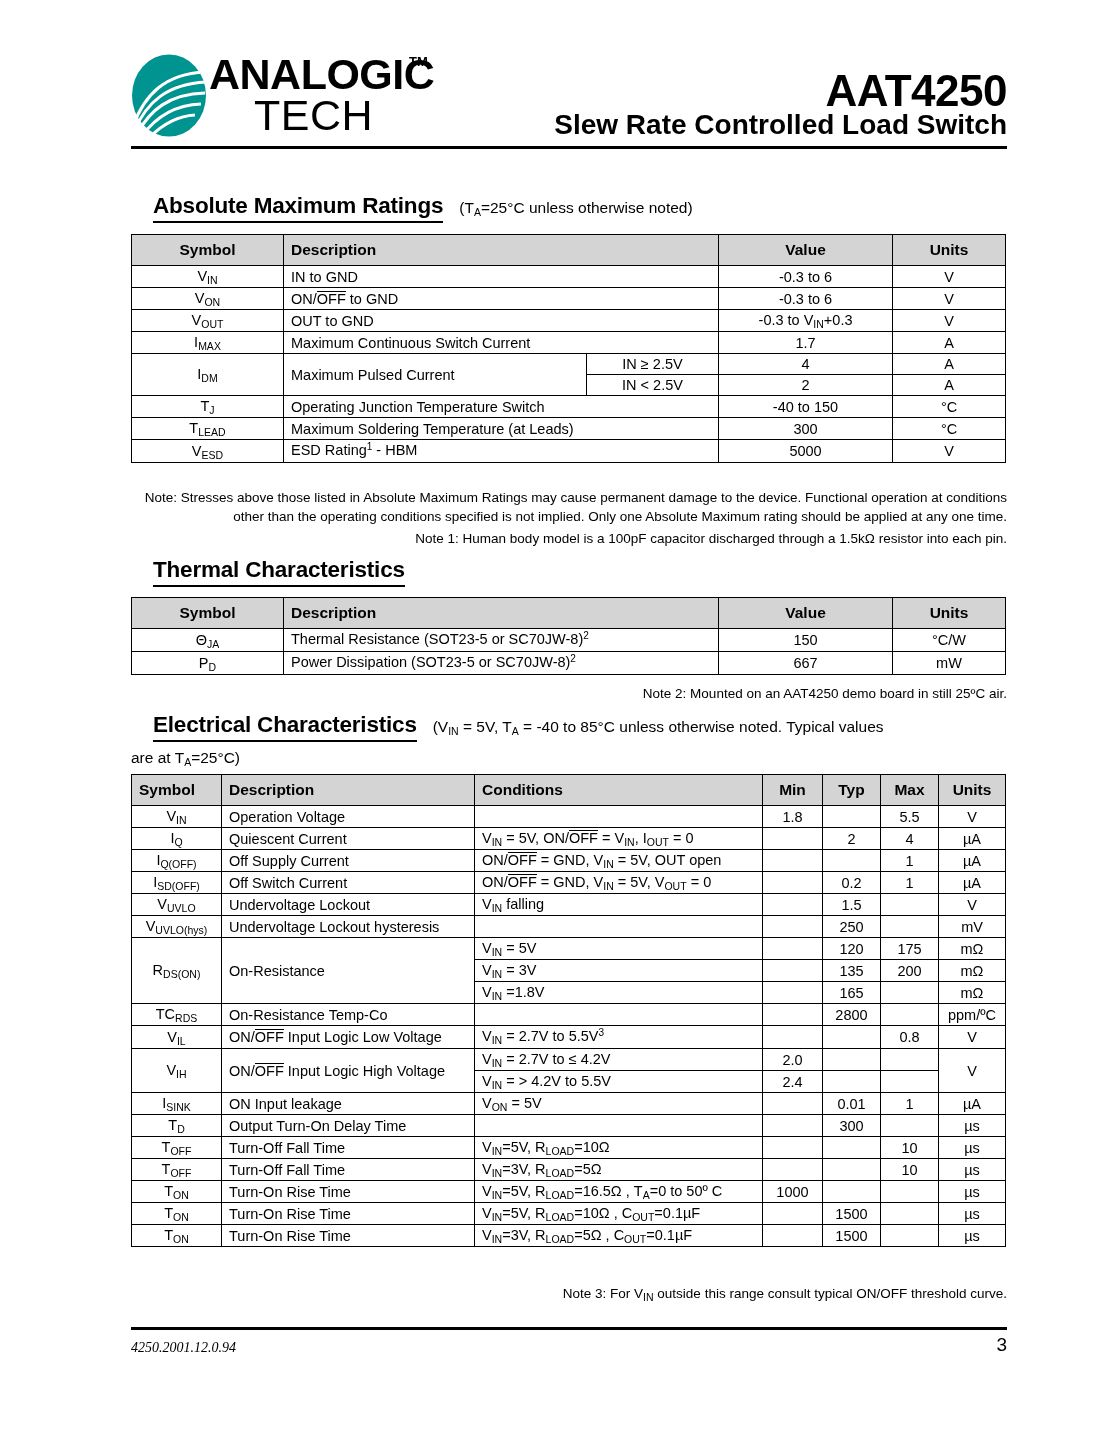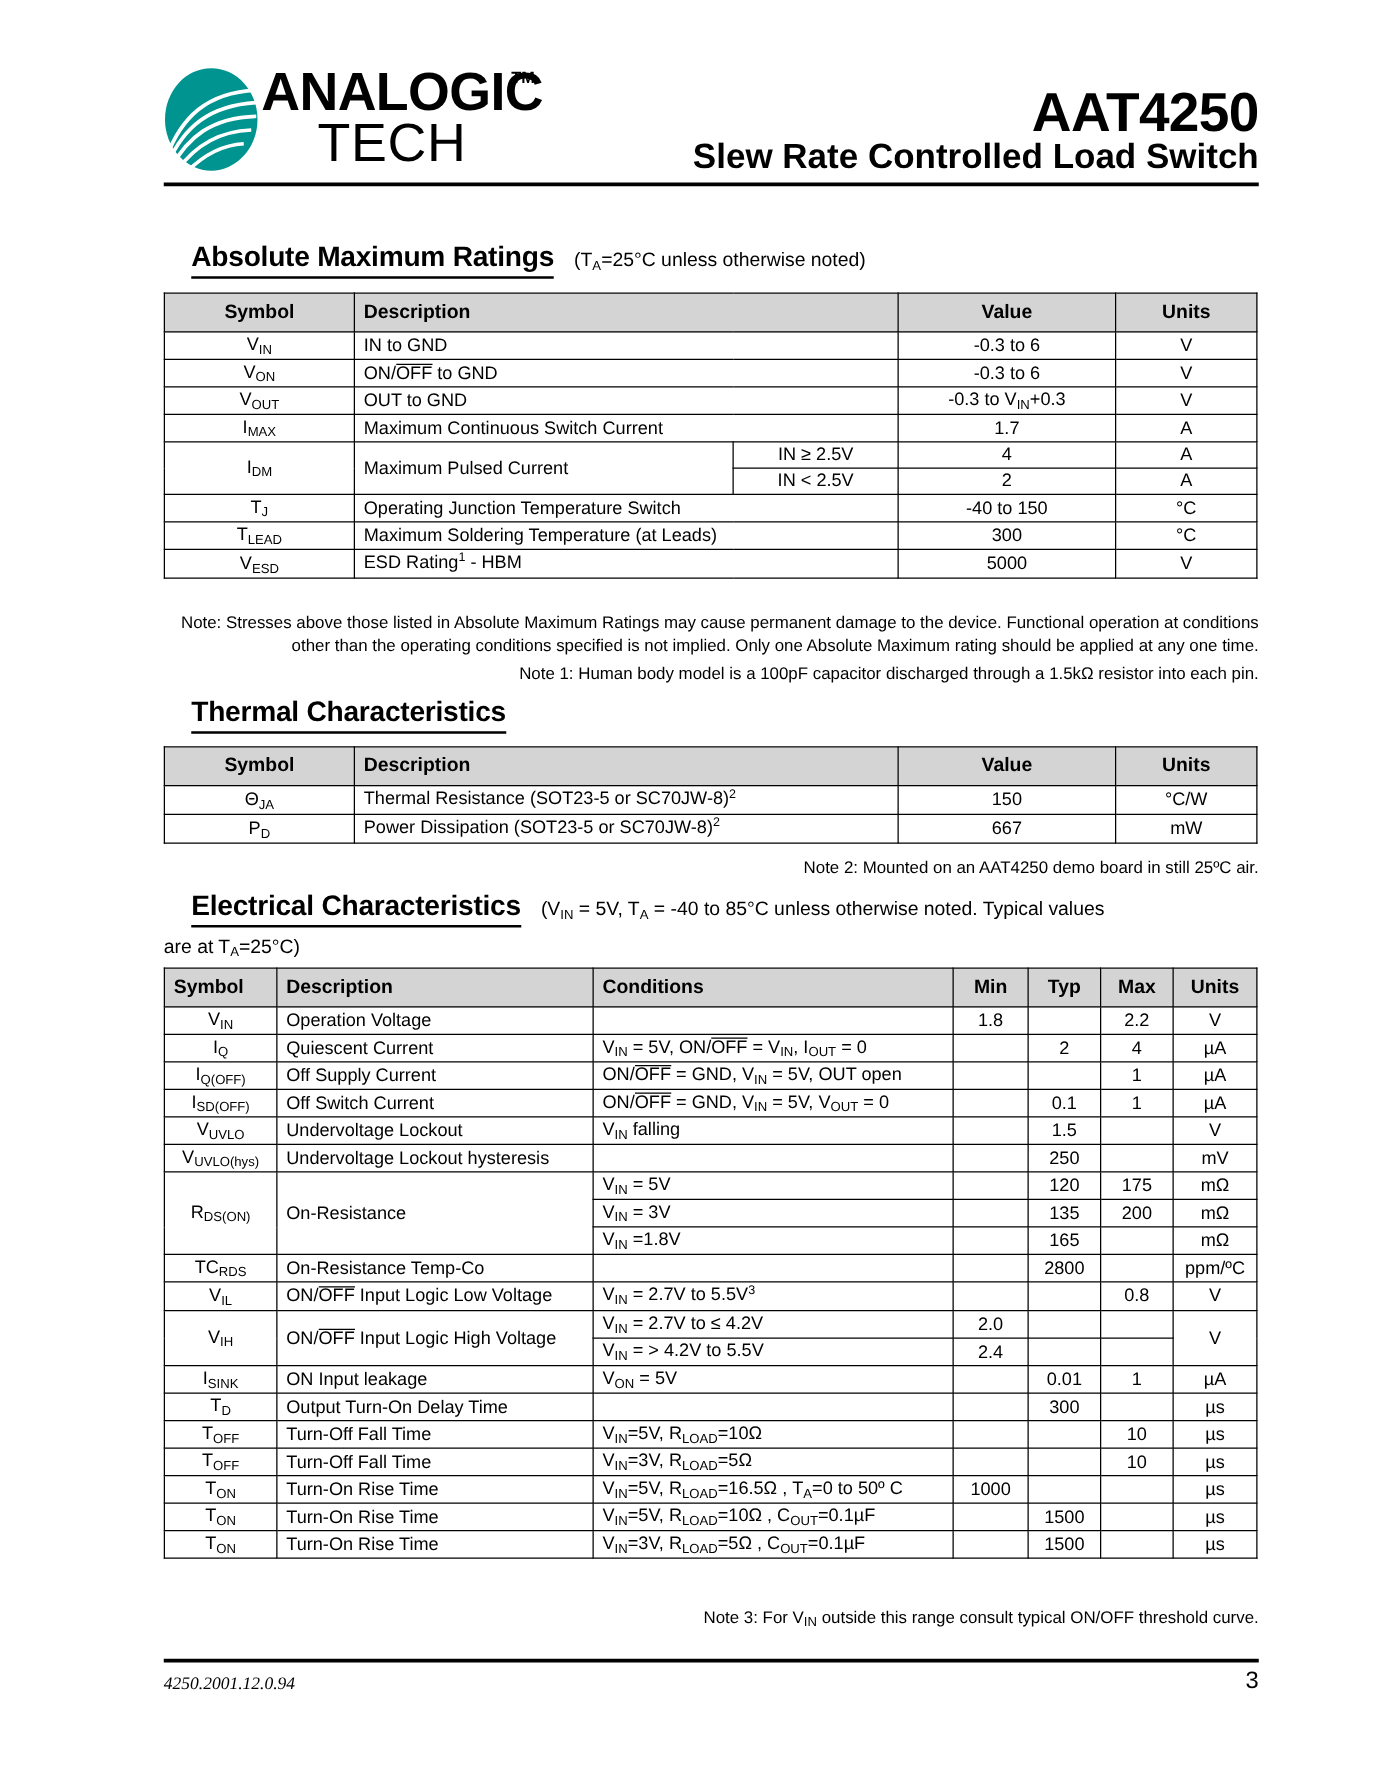--- a/index.html
+++ b/index.html
@@ -382,21 +382,21 @@
       </tr>
     </thead>
     <tbody>
 
       <tr>
         <td class="c">V<sub>IN</sub></td>
         <td class="l">Operation Voltage</td>
         <td class="l"></td>
         <td class="c">1.8</td>
         <td class="c"></td>
-        <td class="c">2.2</td>
+        <td class="c">5.5</td>
         <td class="c">V</td>
       </tr>
 
       <tr>
         <td class="c">I<sub>Q</sub></td>
         <td class="l">Quiescent Current</td>
         <td class="l">V<sub>IN</sub> = 5V, ON/<span class="ovl">OFF</span> = V<sub>IN</sub>, I<sub>OUT</sub> = 0</td>
         <td class="c"></td>
         <td class="c">2</td>
         <td class="c">4</td>
@@ -411,21 +411,21 @@
         <td class="c"></td>
         <td class="c">1</td>
         <td class="c">µA</td>
       </tr>
 
       <tr>
         <td class="c">I<sub>SD(OFF)</sub></td>
         <td class="l">Off Switch Current</td>
         <td class="l">ON/<span class="ovl">OFF</span> = GND, V<sub>IN</sub> = 5V, V<sub>OUT</sub> = 0</td>
         <td class="c"></td>
-        <td class="c">0.1</td>
+        <td class="c">0.2</td>
         <td class="c">1</td>
         <td class="c">µA</td>
       </tr>
 
       <tr>
         <td class="c">V<sub>UVLO</sub></td>
         <td class="l">Undervoltage Lockout</td>
         <td class="l">V<sub>IN</sub> falling</td>
         <td class="c"></td>
         <td class="c">1.5</td>

